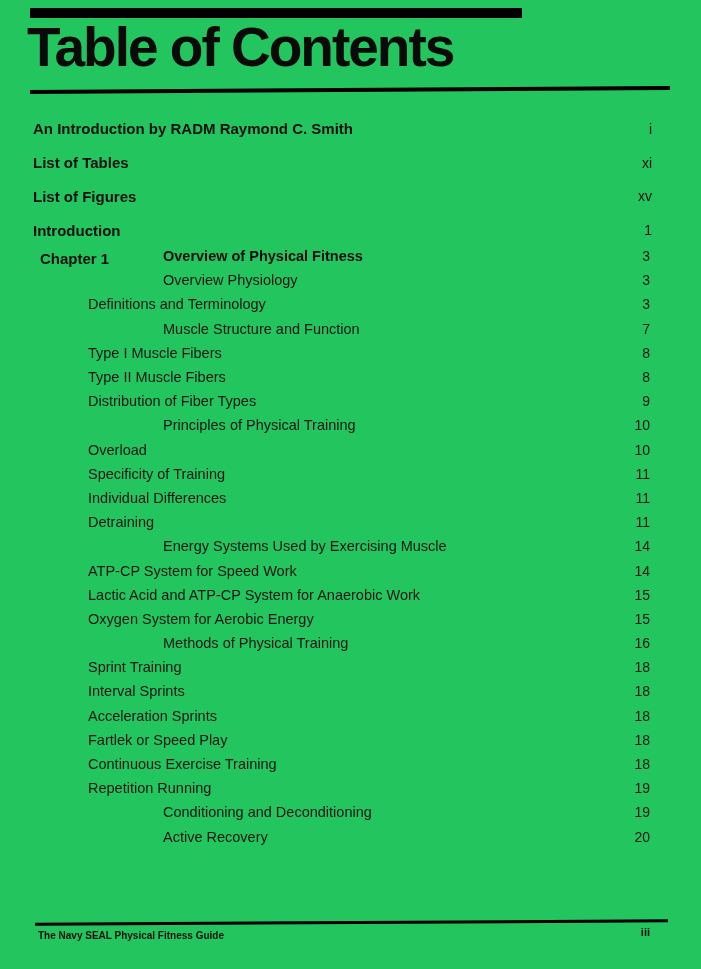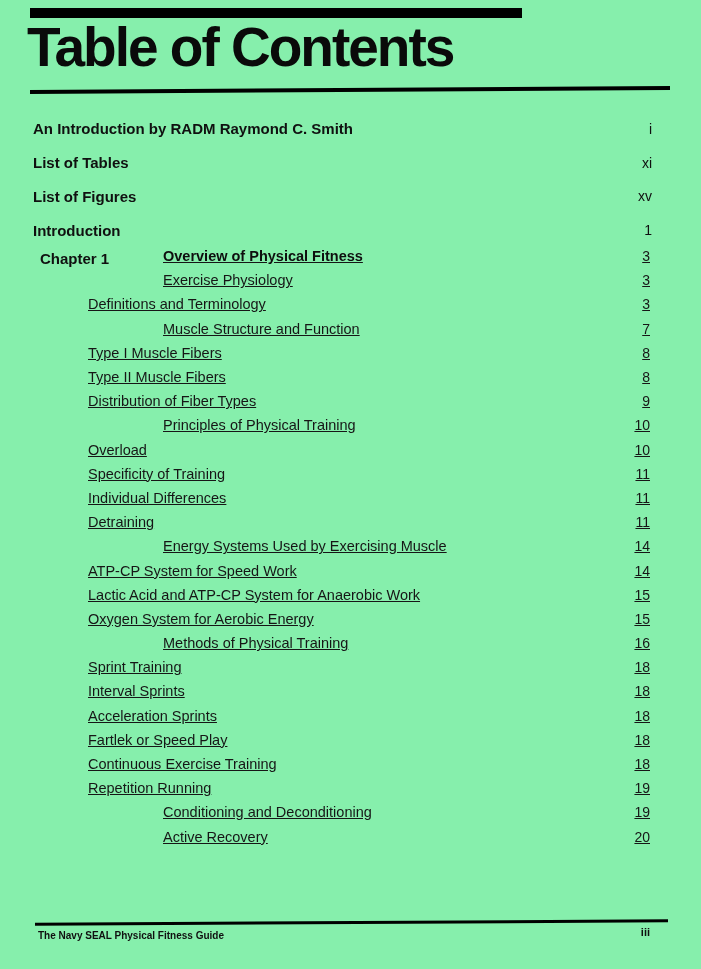--- a/index.html
+++ b/index.html
@@ -4,21 +4,21 @@
 <style>
   html, body { margin: 0; padding: 0; }
   body {
     width: 701px; height: 969px;
     background: #ffffff;
     font-family: "Liberation Sans", sans-serif;
   }
   .page {
     position: relative;
     width: 701px; height: 969px;
-    background: #86efac;
+    background: #22c55e;
     color: #131313;
     overflow: hidden;
     text-align: right;
   }
   .top-bar {
     position: absolute;
     left: 30px; top: 8px;
     width: 492px; height: 10px;
     background: #000;
   }
@@ -71,21 +71,20 @@
     left: 0; top: 244px;
     width: 650px;
   }
   .toc-row {
     display: flex;
     align-items: center;
     height: 24.2px;
     font-size: 14.5px;
     color: #161616;
     white-space: nowrap;
-    text-decoration: underline;
   }
   .toc-row .lvl1 { margin-left: 163px; }
   .toc-row .lvl2 { margin-left: 88px; }
   .toc-row .bold { font-weight: bold; color: #0e0e0e; }
   .toc-row .pg {
     margin-left: auto;
     font-size: 14px;
   }
   .footer-rule {
     position: absolute;
@@ -136,21 +135,21 @@
       </div>
     </div>
 
   <div class="chapter-label">Chapter 1</div>
   <div class="toc-body">
       <div class="toc-row">
         <span class="lvl1 bold">Overview of Physical Fitness</span>
         <span class="pg">3</span>
       </div>
       <div class="toc-row">
-        <span class="lvl1">Exercise Physiology</span>
+        <span class="lvl1">Overview Physiology</span>
         <span class="pg">3</span>
       </div>
       <div class="toc-row">
         <span class="lvl2">Definitions and Terminology</span>
         <span class="pg">3</span>
       </div>
       <div class="toc-row">
         <span class="lvl1">Muscle Structure and Function</span>
         <span class="pg">7</span>
       </div>

